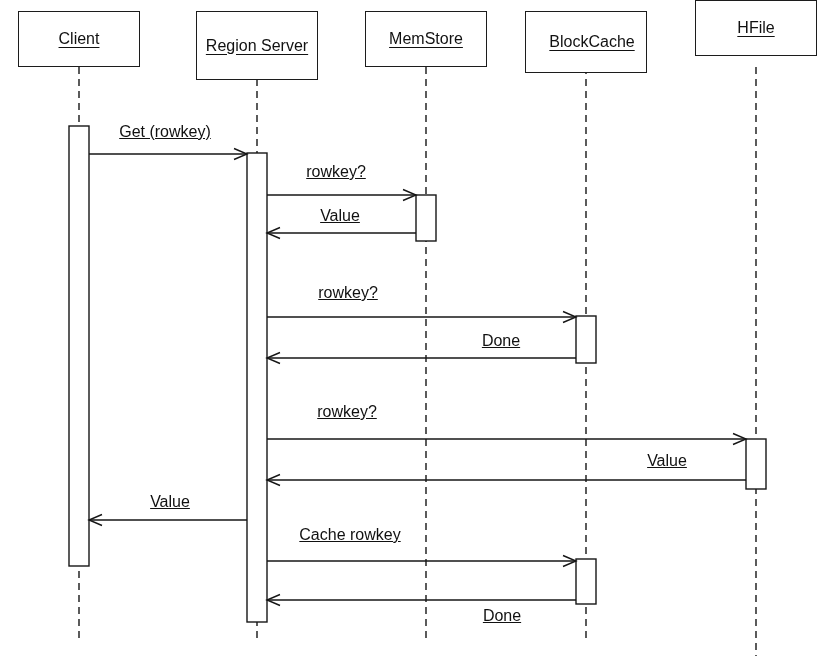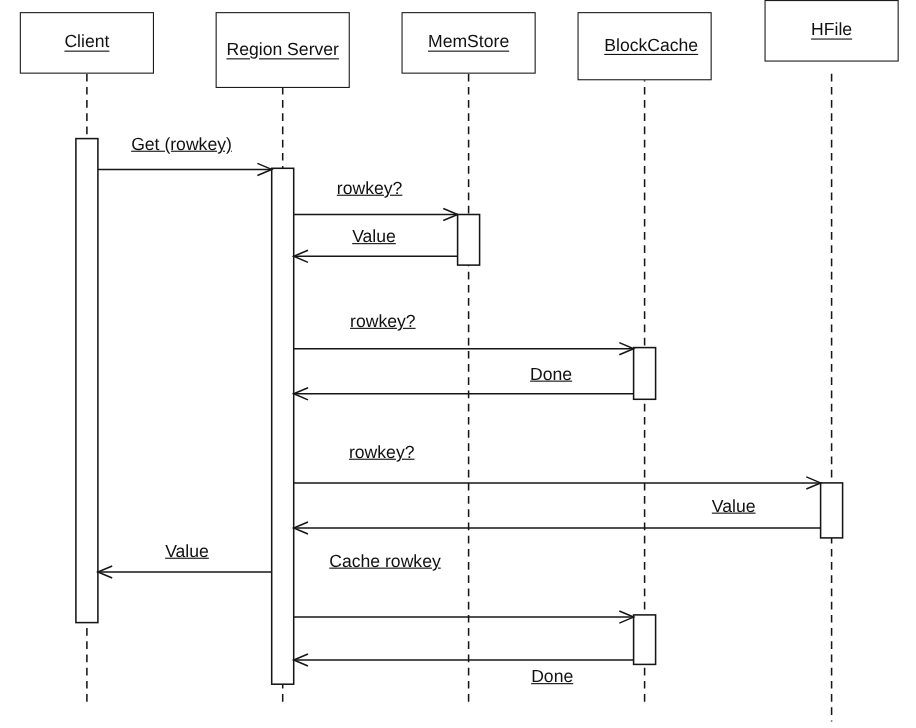--- a/index.html
+++ b/index.html
@@ -119,15 +119,15 @@
       <span class="plabel">HFile</span>
     </div>
     <div class="msg-label" style="left: 165px; top: 132px;">Get (rowkey)</div>
     <div class="msg-label" style="left: 336px; top: 172px;">rowkey?</div>
     <div class="msg-label" style="left: 340px; top: 216px;">Value</div>
     <div class="msg-label" style="left: 348px; top: 293px;">rowkey?</div>
     <div class="msg-label" style="left: 501px; top: 341px;">Done</div>
     <div class="msg-label" style="left: 347px; top: 412px;">rowkey?</div>
     <div class="msg-label" style="left: 667px; top: 461px;">Value</div>
     <div class="msg-label" style="left: 170px; top: 502px;">Value</div>
-    <div class="msg-label" style="left: 350px; top: 511px;">Cache rowkey</div>
+    <div class="msg-label" style="left: 350px; top: 535px;">Cache rowkey</div>
     <div class="msg-label" style="left: 502px; top: 616px;">Done</div>
   </div>
 
 </body></html>

